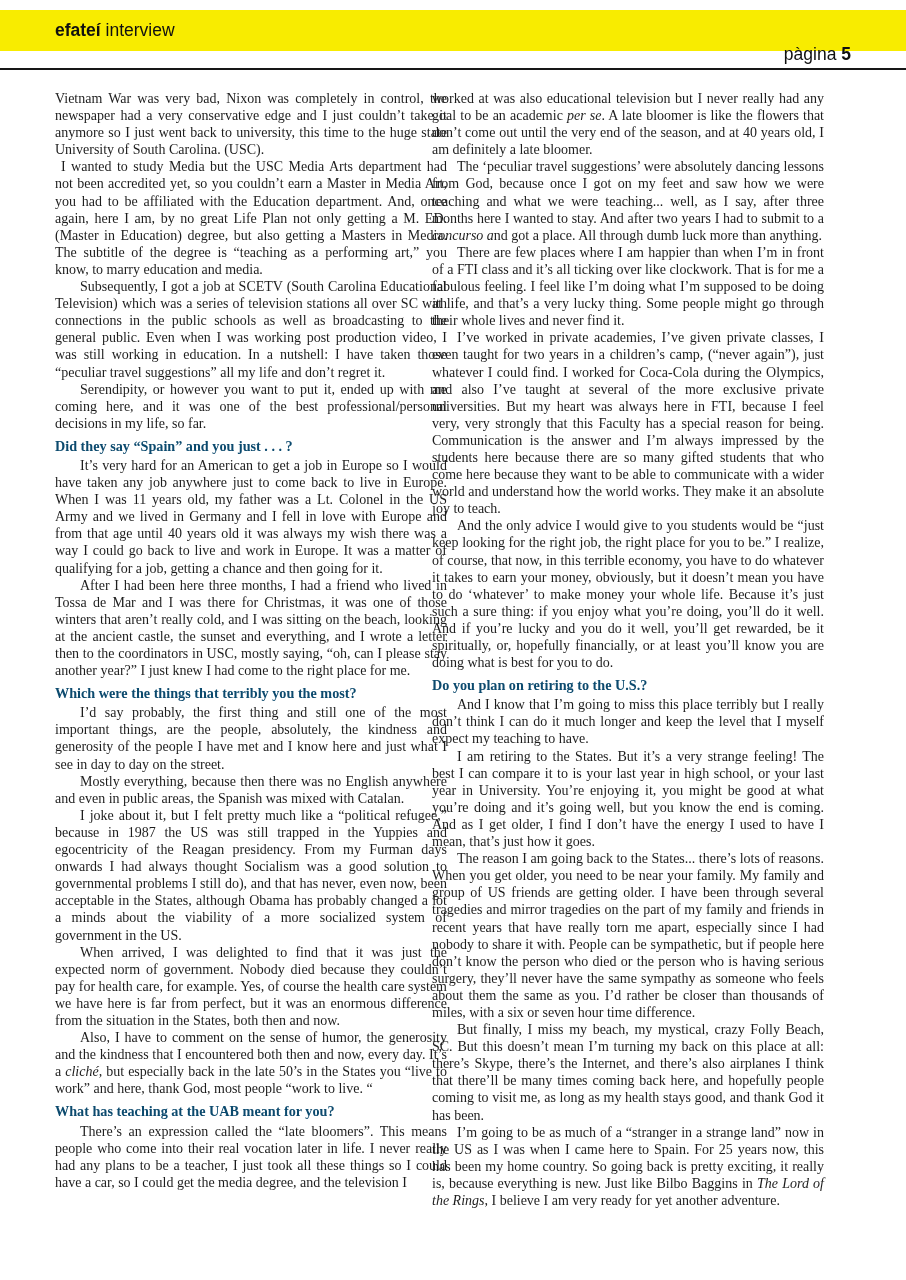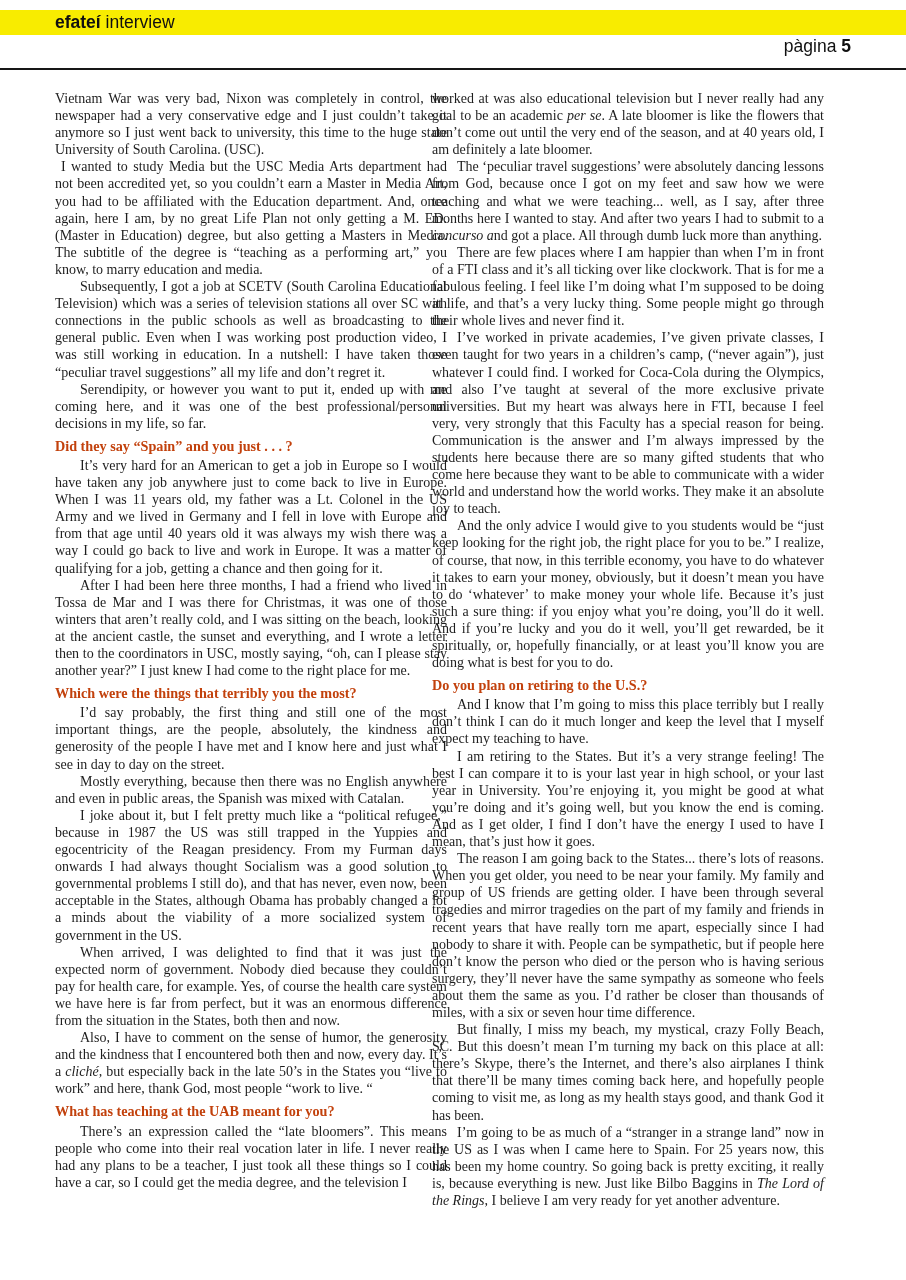--- a/index.html
+++ b/index.html
@@ -9,21 +9,21 @@
     height: 1280px;
     background: #ffffff;
     overflow: hidden;
     position: relative;
   }
   .header-bar {
     position: absolute;
     left: 0;
     top: 10px;
     width: 906px;
-    height: 25px;
+    height: 41px;
     background: #f8ec00;
     display: flex;
     align-items: center;
     box-sizing: border-box;
     padding: 0 55px;
     font-family: "Liberation Sans", sans-serif;
     font-size: 17.5px;
     color: #101010;
   }
   .header-bar .bold { font-weight: bold; }
@@ -52,21 +52,21 @@
     text-align: justify;
     text-indent: 25px;
   }
   .col p.noind    { text-indent: 0; }
   .col p.smallind { text-indent: 6px; }
   .col h3 {
     margin: 6px 0 2px 0;
     font-size: 14.2px;
     line-height: 17.1px;
     font-weight: bold;
-    color: #c2410c;
+    color: #0c4a6e;
     text-align: left;
   }
   .it { font-style: italic; }
 </style>
 </head>
 <body>
 
 <div class="header-bar" style="background: rgb(248, 236, 0);">
   <div>
     <span class="bold">efateí</span><span> interview</span>

